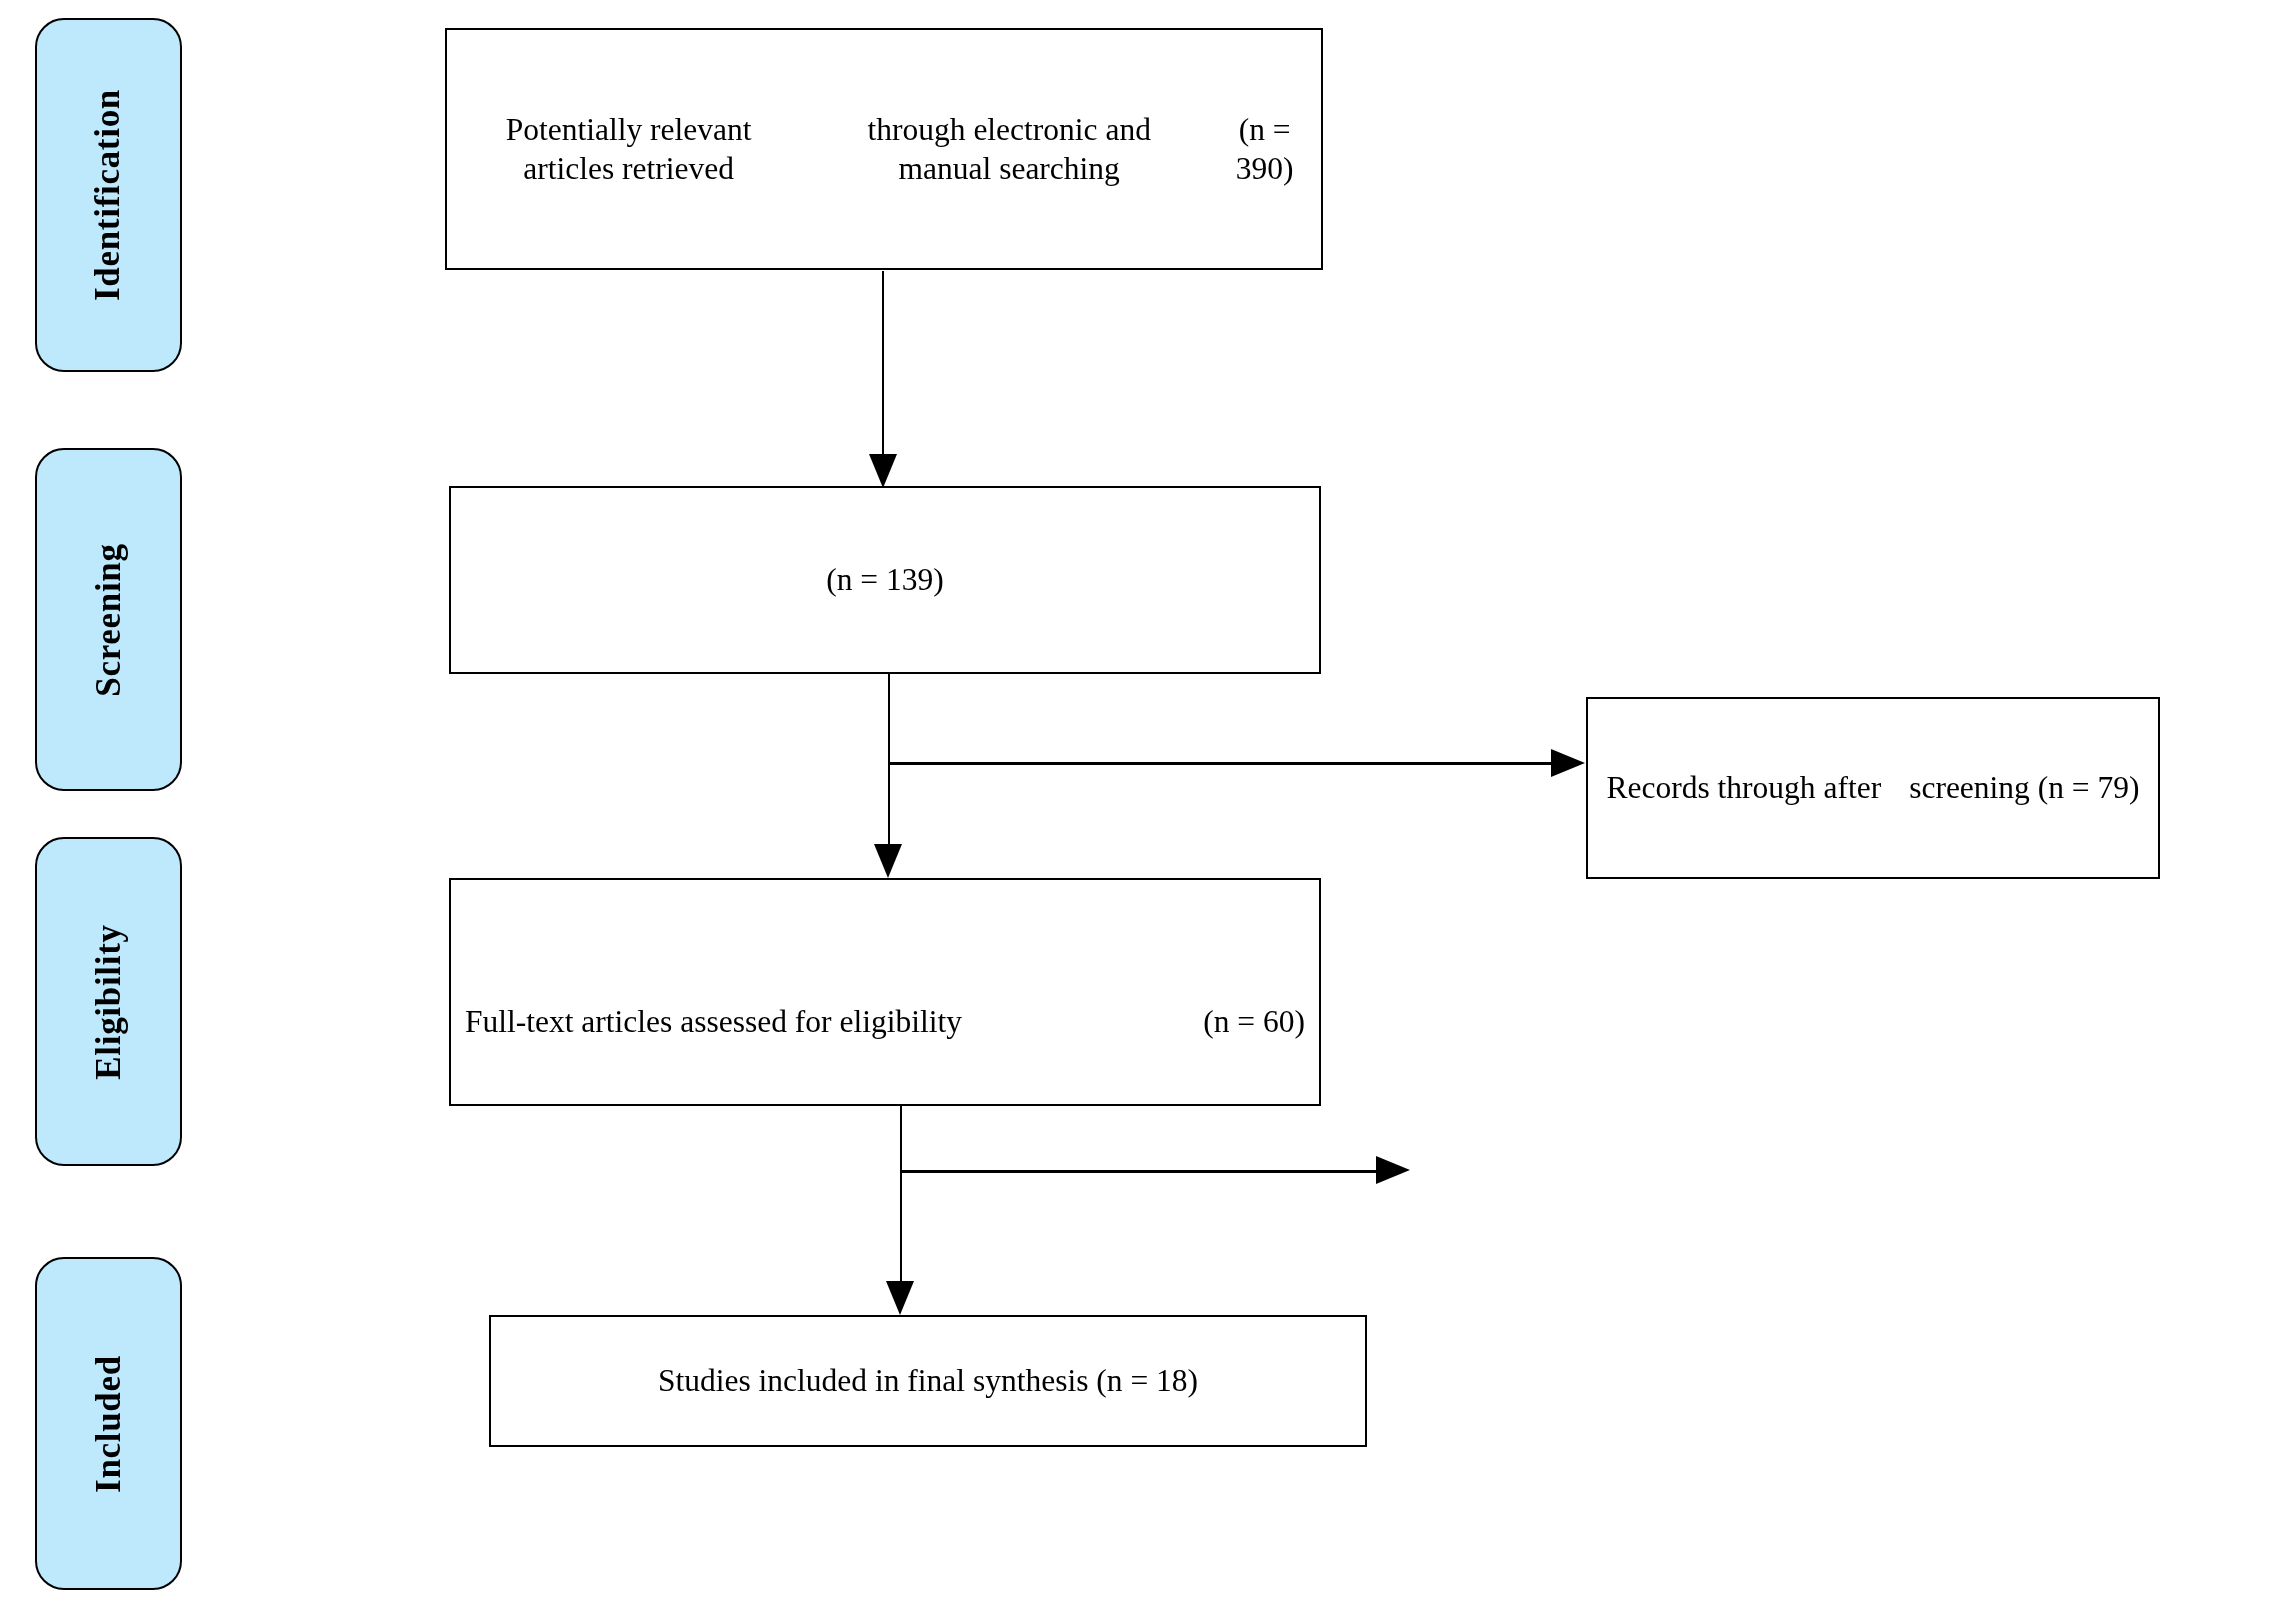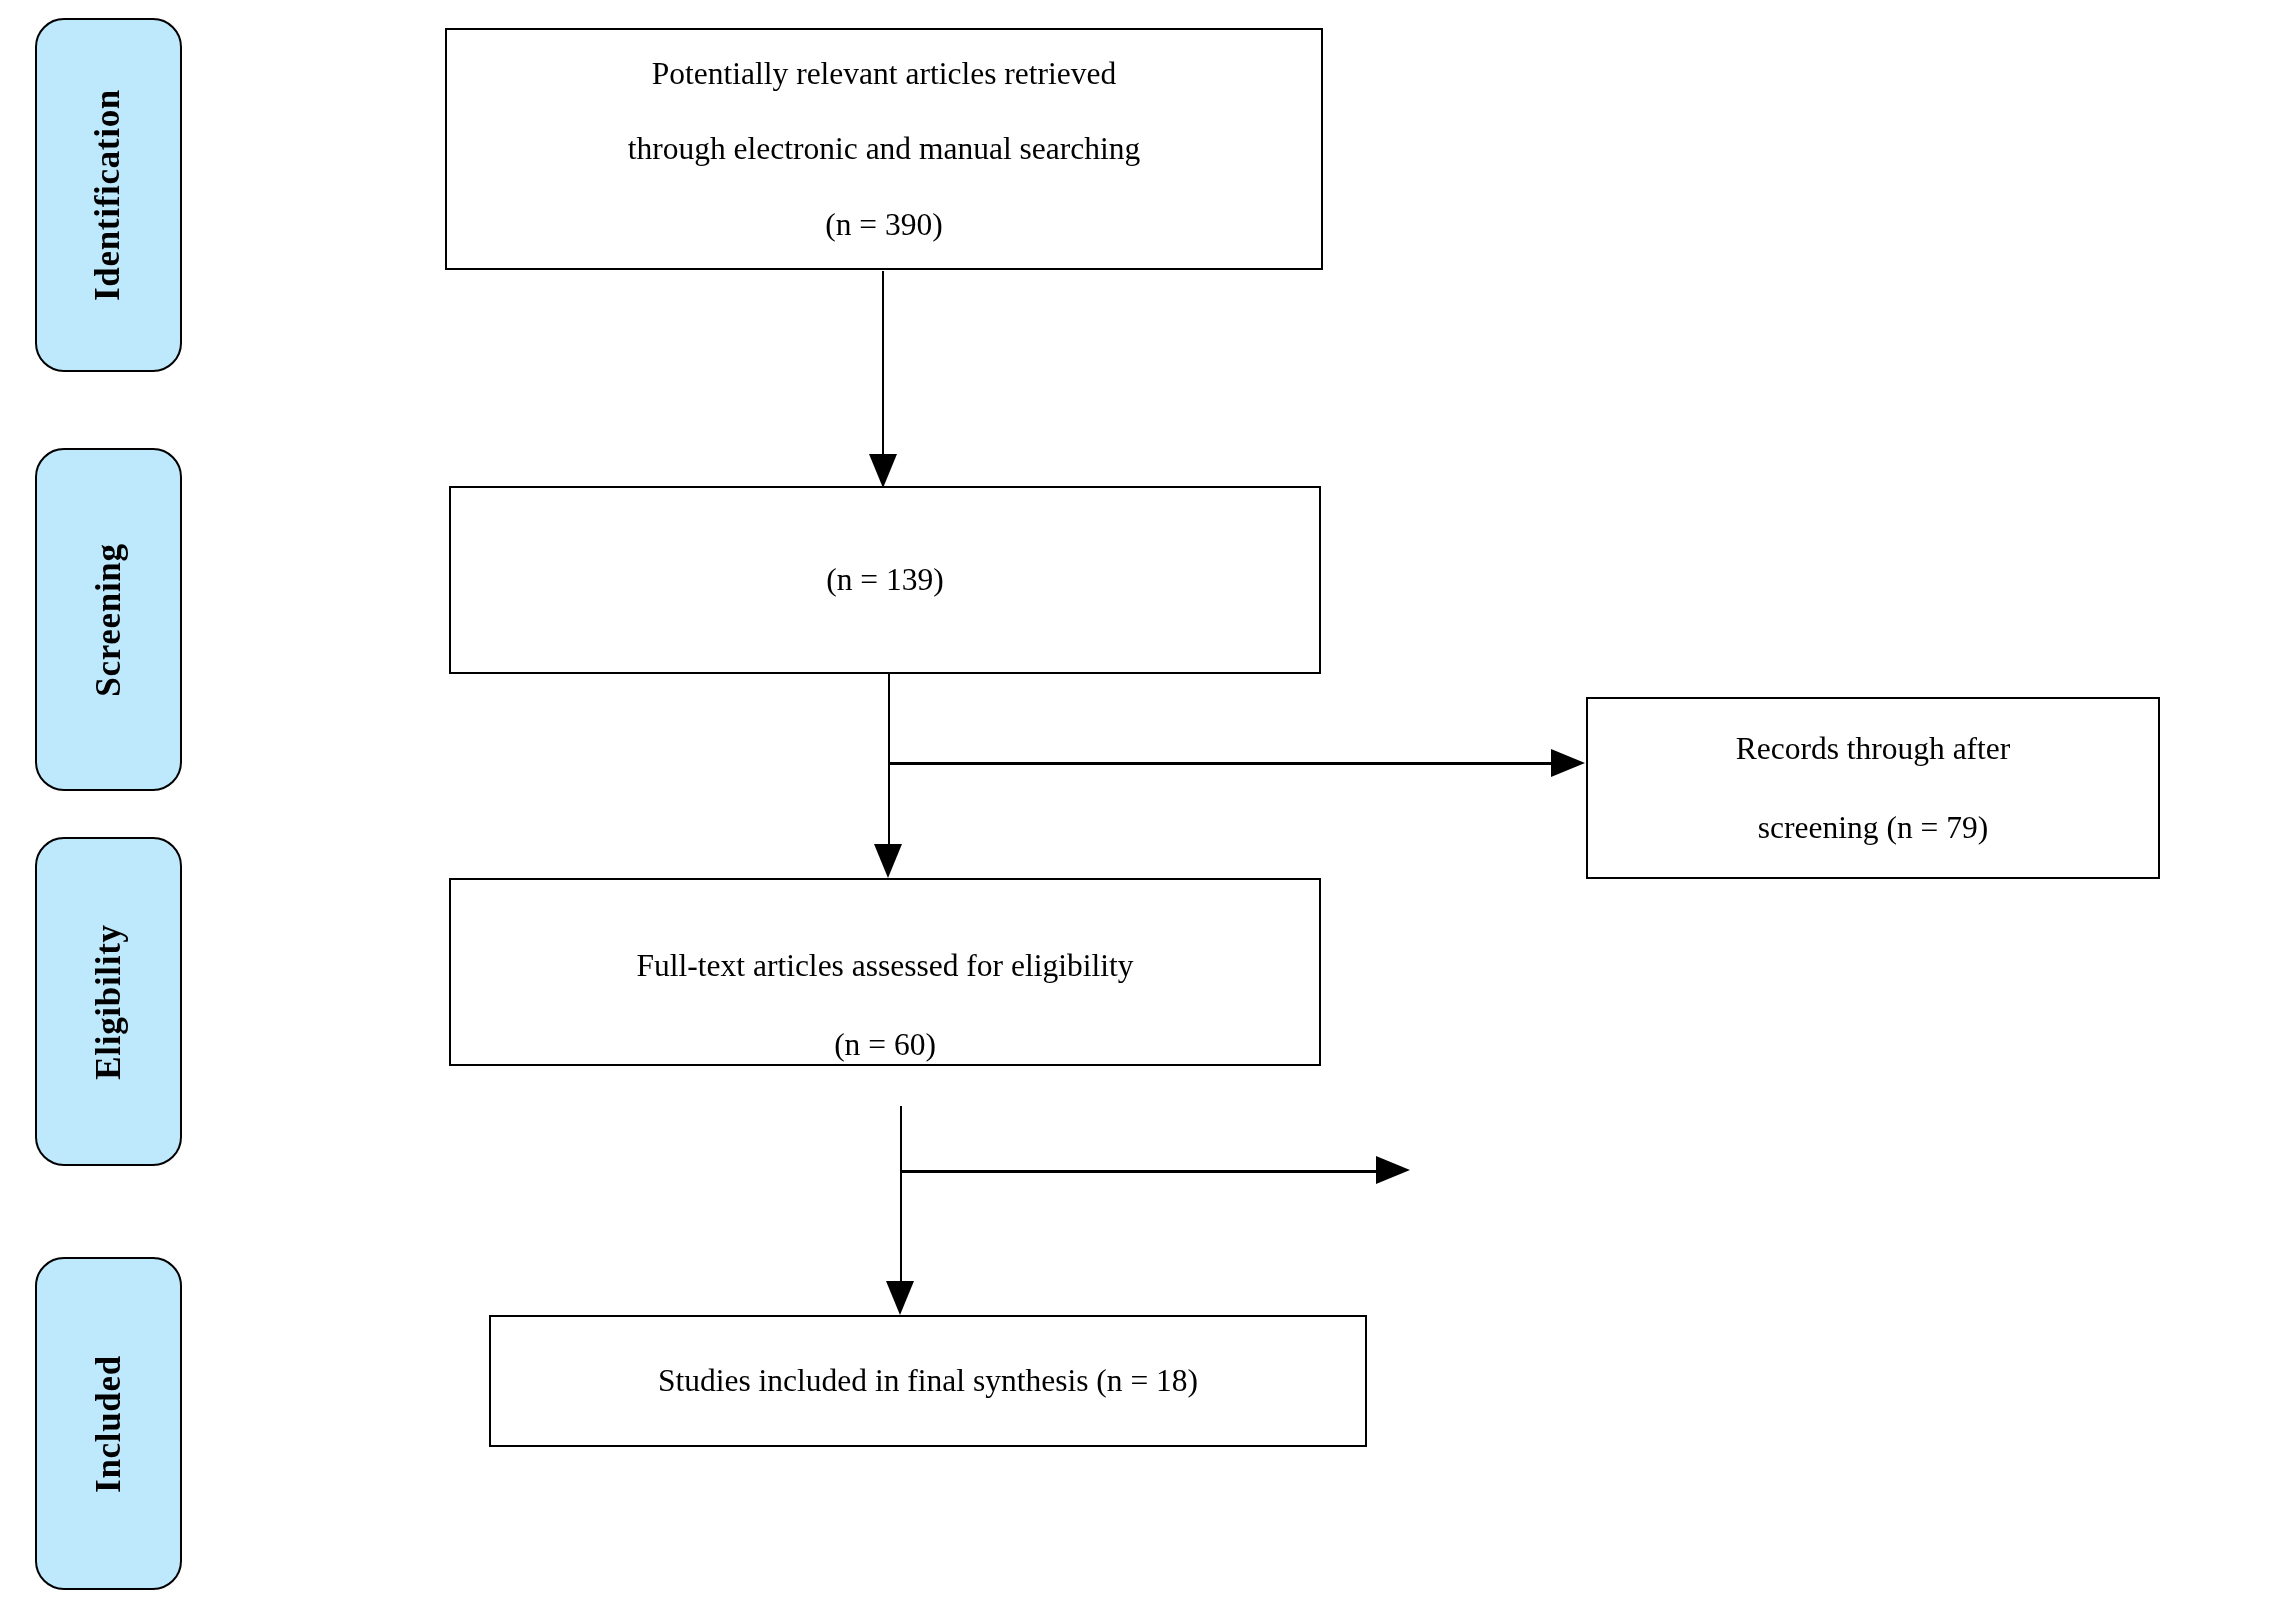--- a/index.html
+++ b/index.html
@@ -34,21 +34,21 @@
     letter-spacing: 0.7px;
   }
 
   
   .fbox {
     position: absolute;
     background: #ffffff;
     border: 2.8px solid #000000;
     box-sizing: border-box;
     display: flex;
-    flex-direction: column;
+    flex-direction: row;
     justify-content: center;
     align-items: center;
     font-size: 31.5px;
     line-height: 1.25;
     text-align: center;
   }
   .fbox .tline { padding: 0 14px; }
   .gap-lg { row-gap: 36px; }
   .gap-md { row-gap: 39px; }
 
@@ -98,21 +98,21 @@
   <div class="fbox gap-lg" style="left:445px; top:28px; width:878px; height:242px;">
     <div class="tline">Potentially relevant articles retrieved</div>
     <div class="tline">through electronic and manual searching</div>
     <div class="tline">(n = 390)</div>
   </div>
 
   <div class="fbox gap-md" style="left:449px; top:486px; width:872px; height:188px;">
     <div class="tline">(n = 139)</div>
   </div>
 
-  <div class="fbox gap-md" style="left:449px; top:878px; width:872px; height:188px; justify-content:flex-end; padding-top:60px; box-sizing:border-box;">
+  <div class="fbox gap-md" style="left:449px; top:878px; width:872px; height:228px; justify-content:space-between; padding-top:60px; box-sizing:border-box;">
     <div class="tline">Full-text articles assessed for eligibility</div>
     <div class="tline">(n = 60)</div>
   </div>
 
   <div class="fbox" style="left:461px; top:1315px; width:878px; height:132px;margin-left:28px;">
     <div class="tline">Studies included in final synthesis (n = 18)</div>
   </div>
 
   <div class="fbox gap-md" style="left:1586px; top:697px; width:574px; height:182px;">
     <div class="tline">Records through after</div>

